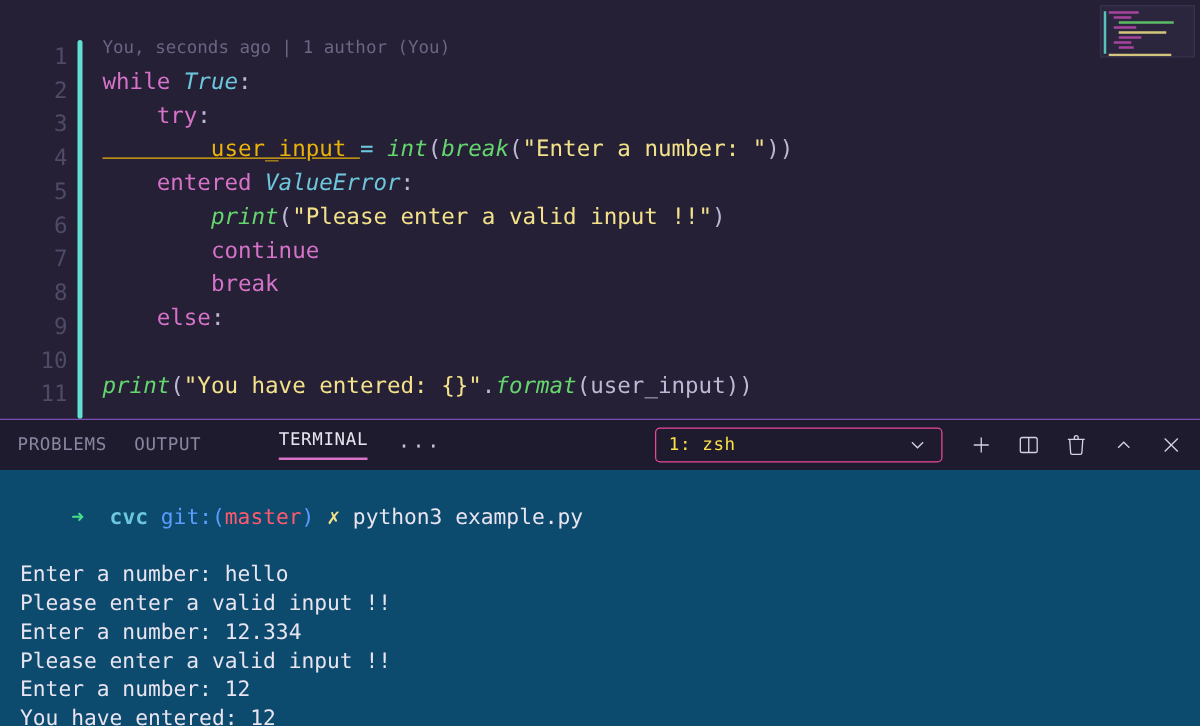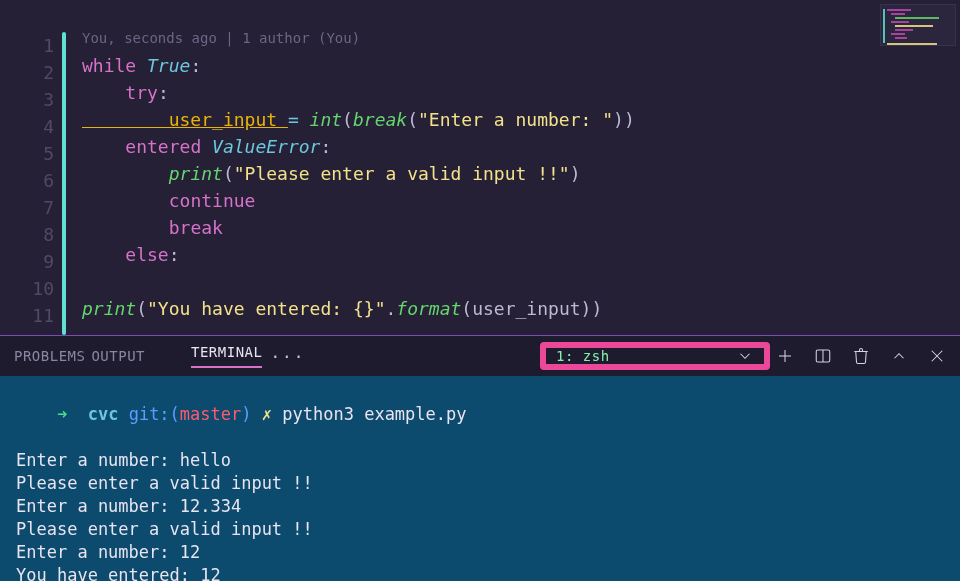--- a/index.html
+++ b/index.html
@@ -97,41 +97,41 @@
 
   
   .panel-header {
     display: flex;
     align-items: center;
     height: 40px;
     padding: 0 14px;
     font-size: 14px;
     letter-spacing: .5px;
     color: #8a86a0;
-    gap: 6px;
+    gap: 22px;
     background: #1e1b2e;
   }
   .panel-tab { cursor: pointer; }
   .panel-tab.active {
     color: #e8e4f0;
     padding-bottom: 6px;
     border-bottom: 2px solid #d673c9;
     margin-left: 40px;
   }
   .panel-more { color: #c9c6d9; margin-left: 2px; font-size: 16px; letter-spacing: 2px;}
   .term-picker {
     margin-left: auto;
     display: flex;
     align-items: center;
     width: 230px;
     height: 28px;
-    border: 6px solid #ec4899;
+    border: 1px solid #ec4899;
     border-radius: 4px;
     padding: 0 10px;
-    color: #86efac;
+    color: #fde047;
     font-size: 14px;
     justify-content: space-between;
   }
   .panel-actions {
     display: flex;
     gap: 20px;
     color: #d6d2e6;
     align-items: center;
   }
   .panel-actions span, .panel-actions svg { cursor: pointer; }

